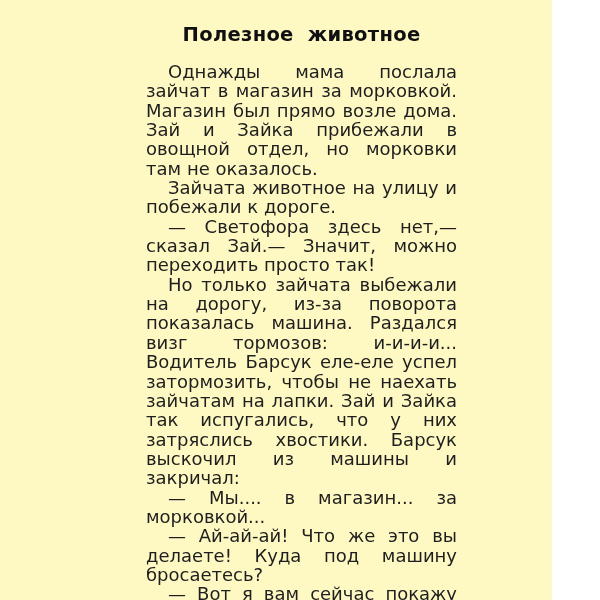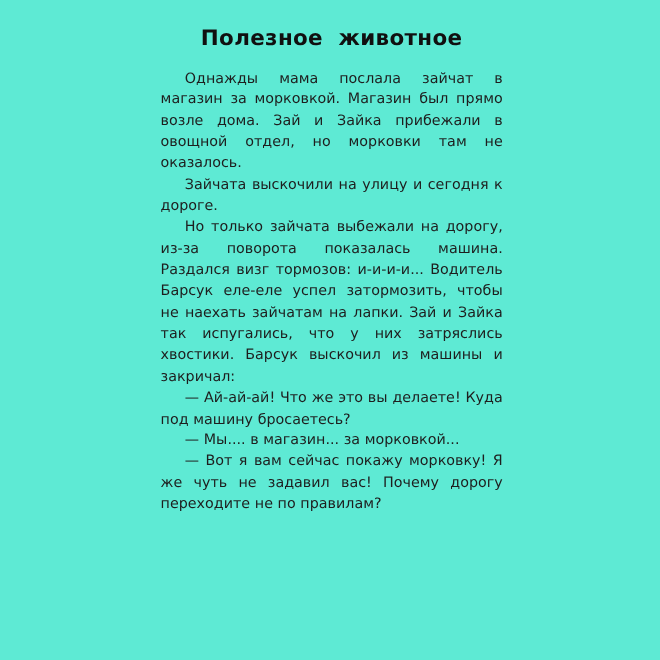--- a/index.html
+++ b/index.html
@@ -12,23 +12,23 @@
     width: 600px;
     height: 600px;
     overflow: hidden;
     font-family: "DejaVu Sans", sans-serif;
     color: #1b1b1b;
     -webkit-font-smoothing: antialiased;
   }
 
   .page {
     position: relative;
-    width: 600px;
+    width: 552px;
     height: 600px;
-    background: #5eead4;
+    background: #fef9c3;
     box-sizing: border-box;
   }
 
   .text-column {
     position: absolute;
     left: 146px;
     top: 22px;
     width: 311px;
   }
 
@@ -44,42 +44,43 @@
     white-space: pre;
   }
 
   .story-body {
     margin: 0;
   }
 
   .para {
     margin: 0;
     font-family: "DejaVu Sans", sans-serif;
-    font-size: 13px;
+    font-size: 18px;
     line-height: 19.35px;
     text-align: justify;
     text-align-last: left;
     text-justify: inter-word;
     color: #1e1e1e;
     text-indent: 22px;
     word-spacing: 0.1px;
     hyphens: manual;
   }
 </style>
 </head>
 <body>
 
 <div class="page">
   <div class="text-column">
 
     <h1 class="story-title">Полезное  животное</h1>
 
     <div class="story-body">
       <p class="para">Однажды мама послала зайчат в магазин за морковкой. Магазин был прямо возле дома. Зай и Зайка прибежали в овощной отдел, но морковки там не оказалось.</p>
-      <p class="para">Зайчата выскочили на улицу и сегодня к дороге.</p>
+      <p class="para">Зайчата животное на улицу и побежали к дороге.</p>
+      <p class="para">— Светофора здесь нет,— сказал Зай.— Значит, можно переходить просто так!</p>
       <p class="para">Но только зайчата выбежали на дорогу, из-за поворота показалась машина. Раздался визг тормозов: и-и-и-и... Водитель Барсук еле-еле успел затормозить, чтобы не наехать зайчатам на лапки. Зай и Зайка так испугались, что у них затряслись хвостики. Барсук выскочил из машины и закричал:</p>
+      <p class="para">— Мы.... в магазин... за морковкой...</p>
       <p class="para">— Ай-ай-ай! Что же это вы делаете! Куда под машину бросаетесь?</p>
-      <p class="para">— Мы.... в магазин... за морковкой...</p>
       <p class="para">— Вот я вам сейчас покажу морковку! Я же чуть не задавил вас! Почему дорогу переходите не по правилам?</p>
     </div>
 
   </div>
 </div>
 
 </body></html>

